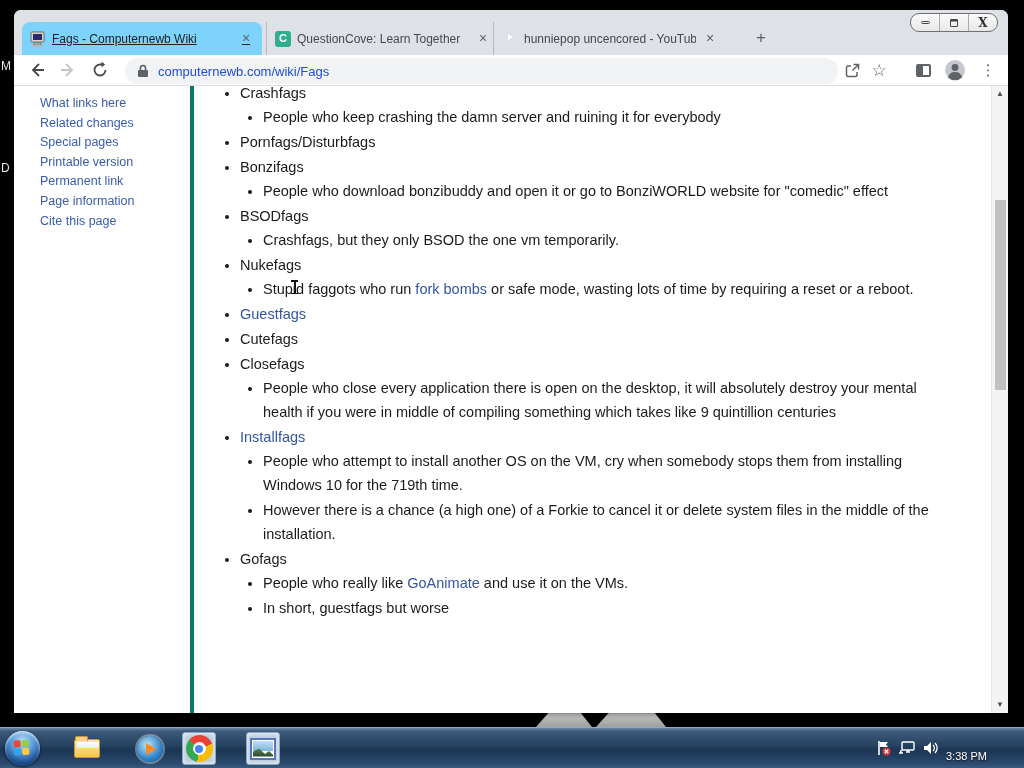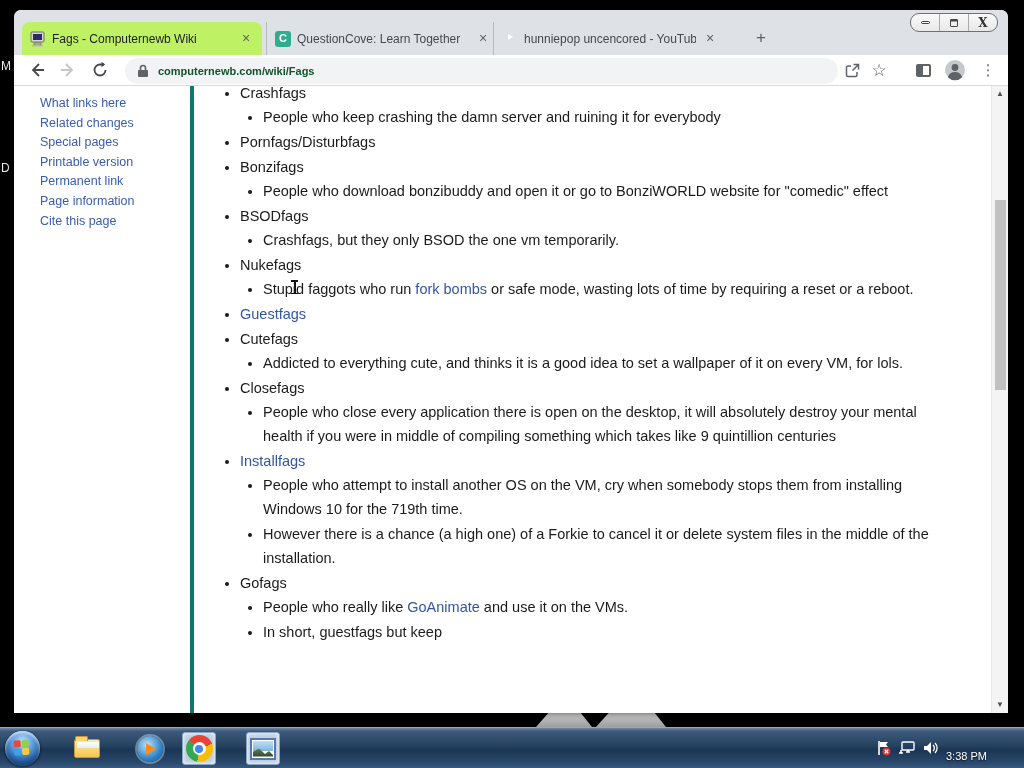--- a/index.html
+++ b/index.html
@@ -23,21 +23,21 @@
   .glyph-min { width:9px; height:3px; border:1px solid #444; border-radius:2px; }
   .glyph-restore { width:8px; height:8px; border:1px solid #444; border-radius:1px;
     box-shadow:inset 0 1.5px 0 #444; }
   .glyph-close { font-family:"DejaVu Serif", serif; font-size:12px; font-weight:bold; line-height:1; }
 
   .tab { position:absolute; top:12px; height:33px; display:flex; align-items:center;
     padding:0 8px; font-size:12px; color:#45494d; }
   .tab .title { flex:1; white-space:nowrap; overflow:hidden; margin:0 6px; }
   .tab .tab-close { width:16px; height:16px; line-height:15px; text-align:center;
     font-size:14px; color:#5f6368; border-radius:50%; }
-  .tab.active { background:#bef264; border-radius:8px 8px 0 0; color:#202124; }
+  .tab.active { background:#7dd3fc; border-radius:8px 8px 0 0; color:#202124;text-decoration:underline; }
   .tab.inactive { border-left:1px solid #b6bac0; }
   .tab1 { left:8px;  width:240px; }
   .tab2 { left:252px; width:233px; }
   .tab3 { left:479px; width:233px; }
   .newtab-btn { position:absolute; left:736px; top:18px; width:22px; height:22px;
     text-align:center; line-height:20px; font-size:17px; color:#5f6368; border-radius:50%; }
 
   
   .fav { width:16px; height:16px; flex:0 0 16px; position:relative; }
   .fav-qc { background:#2fae8f; border-radius:3px; color:#fff; font-size:11px; font-weight:bold;
@@ -46,21 +46,21 @@
   .fav-yt::after { content:""; position:absolute; left:6px; top:3.5px;
     border-left:5px solid #fff; border-top:3px solid transparent; border-bottom:3px solid transparent; }
 
   
   .toolbar { position:absolute; left:0; top:45px; width:100%; height:31px; background:#fff;
     border-bottom:1px solid #dadce0; }
   .navic { position:absolute; top:3px; width:24px; height:24px; display:flex;
     align-items:center; justify-content:center; }
   .omnibox { position:absolute; left:111px; top:3px; width:713px; height:26px;
     background:#f1f3f4; border-radius:13px; display:flex; align-items:center; padding:0 12px; }
-  .omni-url { font-size:11px; color:#14532d; margin-left:9px;font-weight:bold; }
+  .omni-url { font-size:13px; color:#1d4ed8; margin-left:9px; }
   .tool-right { position:absolute; top:3px; width:26px; height:24px; display:flex;
     align-items:center; justify-content:center; color:#5f6368; }
   .star-ic { font-size:17px; }
   .dots-ic { font-size:15px; }
   .sidepanel-ic { width:15px; height:13px; border:2px solid #5f6368; border-radius:2px; position:relative; }
   .sidepanel-ic::after { content:""; position:absolute; left:0; top:0; width:5px; height:9px; background:#5f6368; }
 
   
   .page { position:absolute; left:0; top:76px; width:100%; height:627px; background:#fff;
     display:flex; }
@@ -250,33 +250,31 @@
           <li><span>Bonzifags</span><ul>
               <li><span>People who download bonzibuddy and open it or go to BonziWORLD website for "comedic" effect</span></li>
             </ul></li>
           <li><span>BSODfags</span><ul>
               <li><span>Crashfags, but they only BSOD the one vm temporarily.</span></li>
             </ul></li>
           <li><span>Nukefags</span><ul>
               <li><span>Stupid faggots who run </span><span class="lnk">fork bombs</span><span> or safe mode, wasting lots of time by requiring a reset or a reboot.</span></li>
             </ul></li>
           <li><span class="lnk">Guestfags</span></li>
-          <li><span>Cutefags</span><ul>
-              <li><span>Addicted to everything cute, and thinks it is a good idea to set a wallpaper of it on every VM, for lols.</span></li>
-            </ul></li>
+          <li><span>Cutefags</span></li>
           <li><span>Closefags</span><ul>
               <li><span>People who close every application there is open on the desktop, it will absolutely destroy your mental health if you were in middle of compiling something which takes like 9 quintillion centuries</span></li>
             </ul></li>
           <li><span class="lnk">Installfags</span><ul>
               <li><span>People who attempt to install another OS on the VM, cry when somebody stops them from installing Windows 10 for the 719th time.</span></li>
               <li><span>However there is a chance (a high one) of a Forkie to cancel it or delete system files in the middle of the installation.</span></li>
             </ul></li>
           <li><span>Gofags</span><ul>
               <li><span>People who really like </span><span class="lnk">GoAnimate</span><span> and use it on the VMs.</span></li>
-              <li><span>In short, guestfags but keep</span></li>
+              <li><span>In short, guestfags but worse</span></li>
             </ul></li>
         </ul>
     </div>
     <div class="scrollbar">
       <div class="sb-arrow sb-up">▲</div>
       <div class="sb-thumb"></div>
       <div class="sb-arrow sb-down">▼</div>
     </div>
   </div>
 

